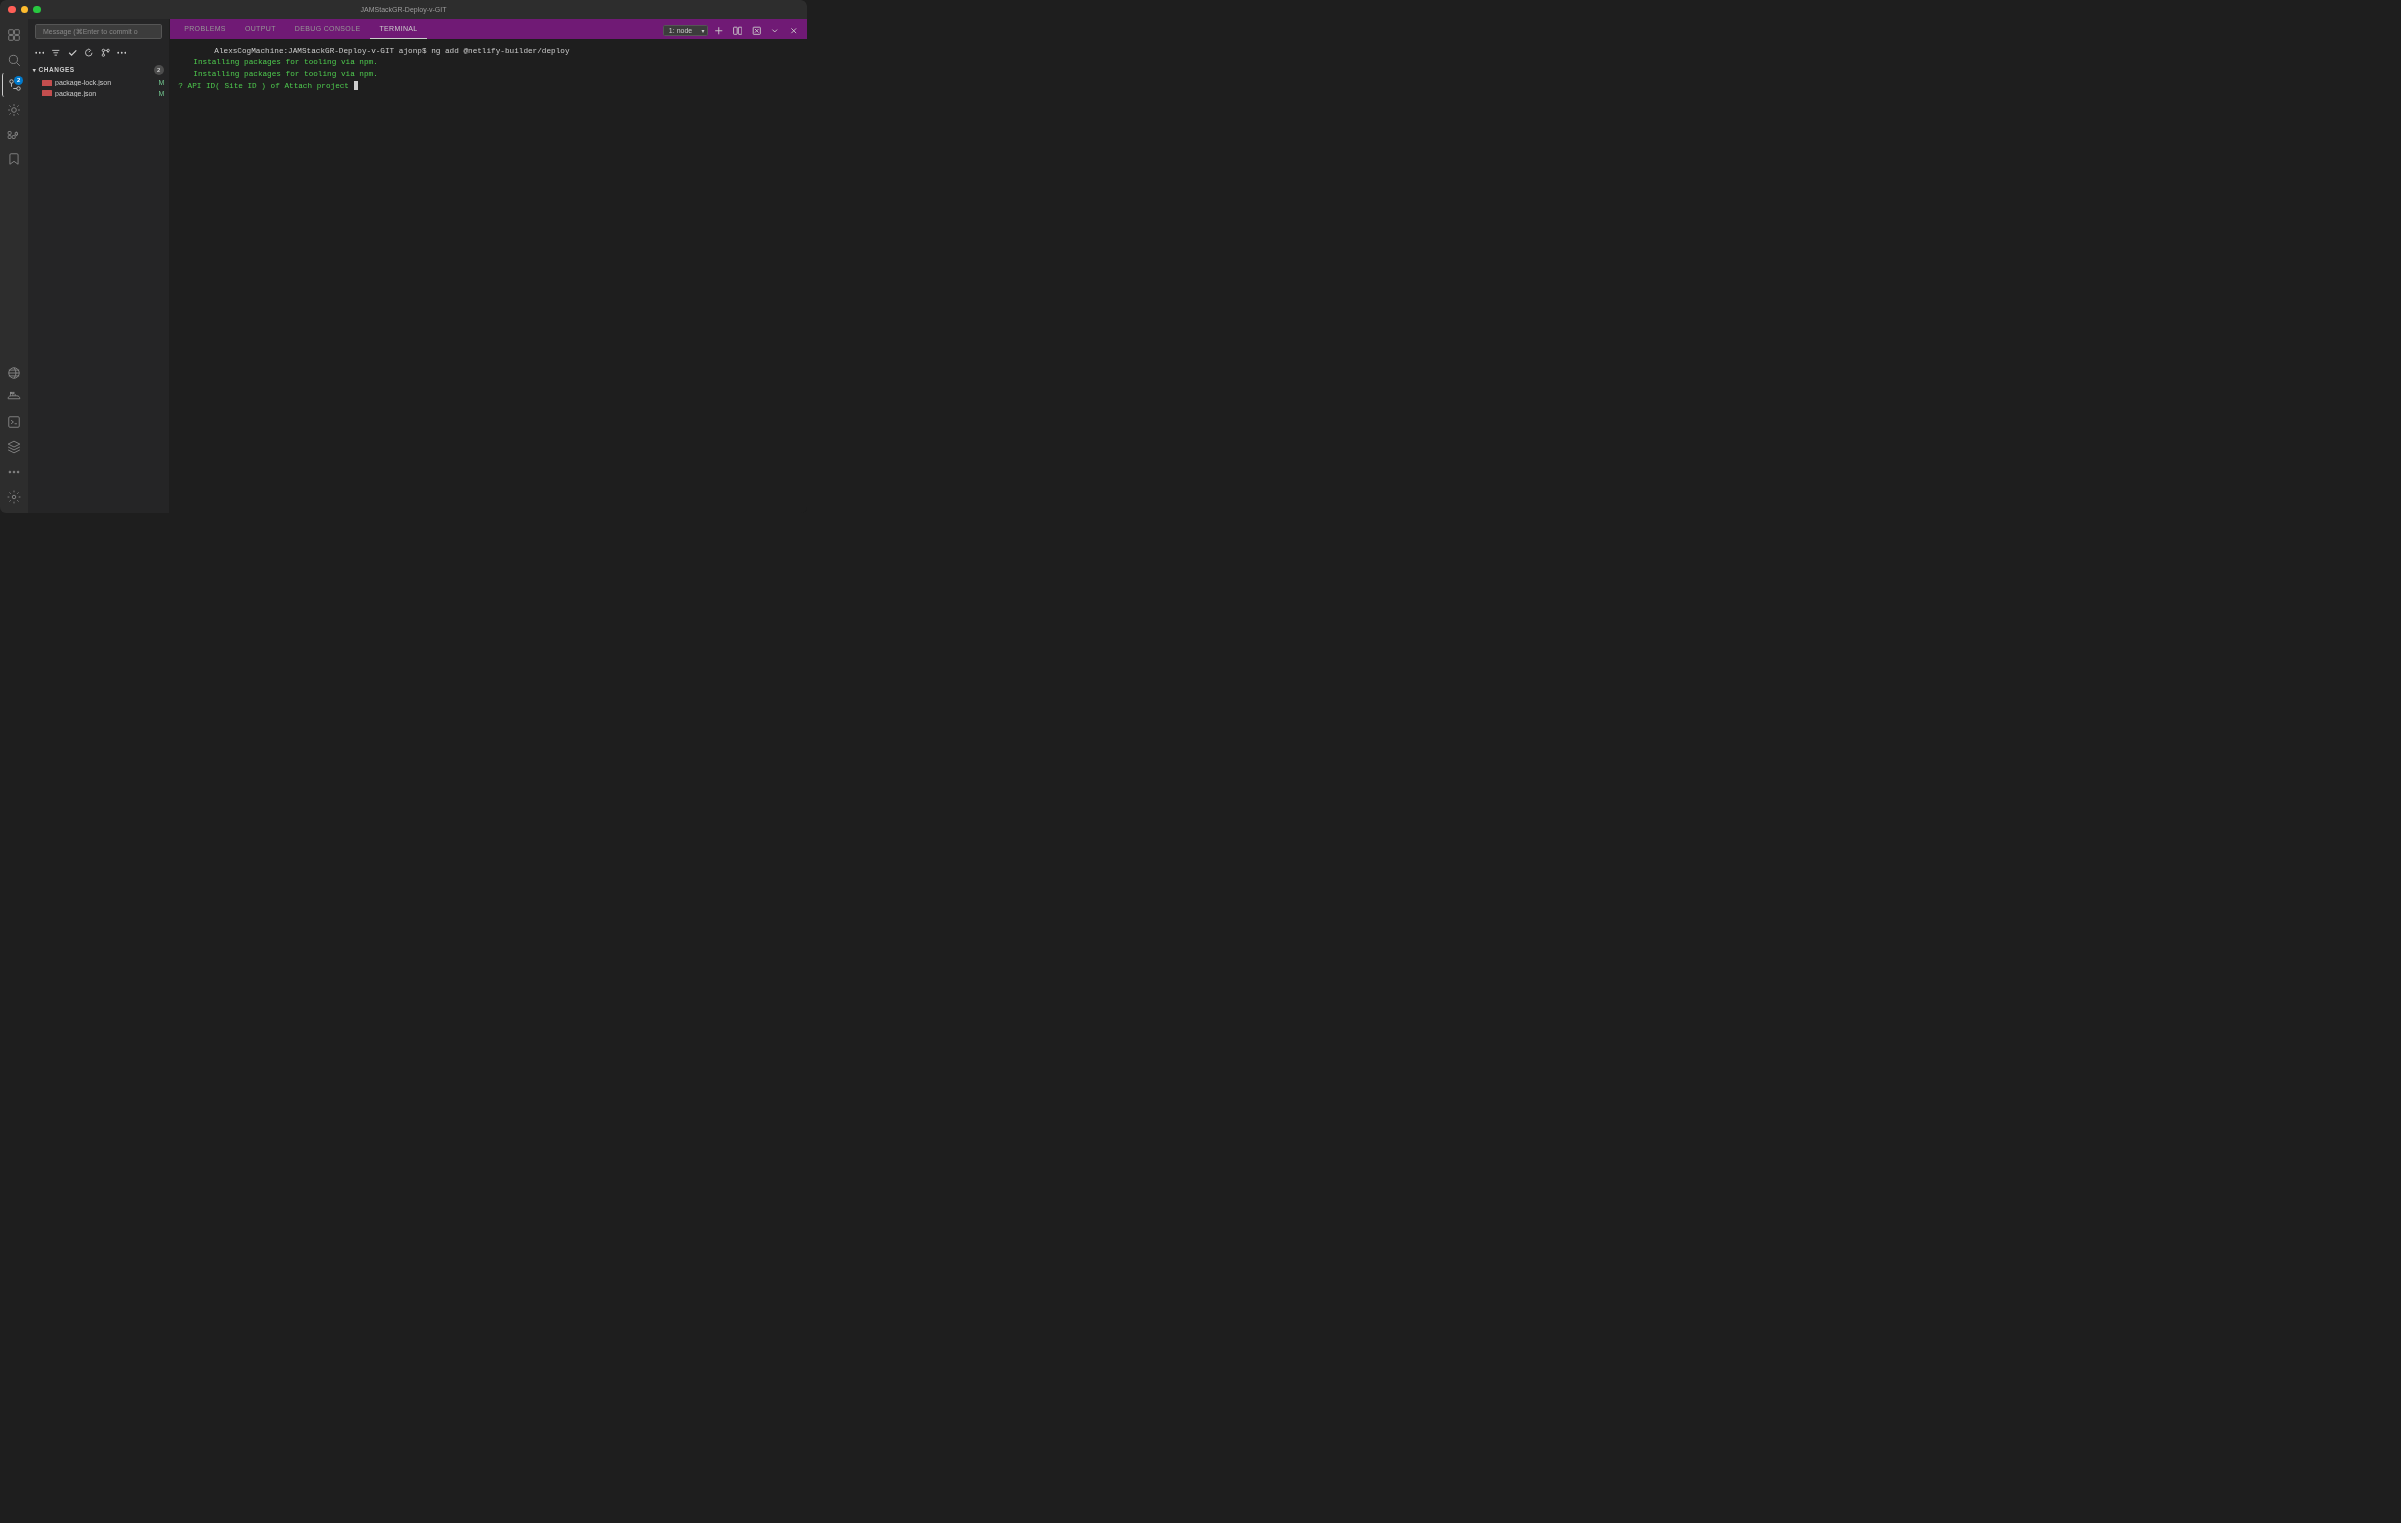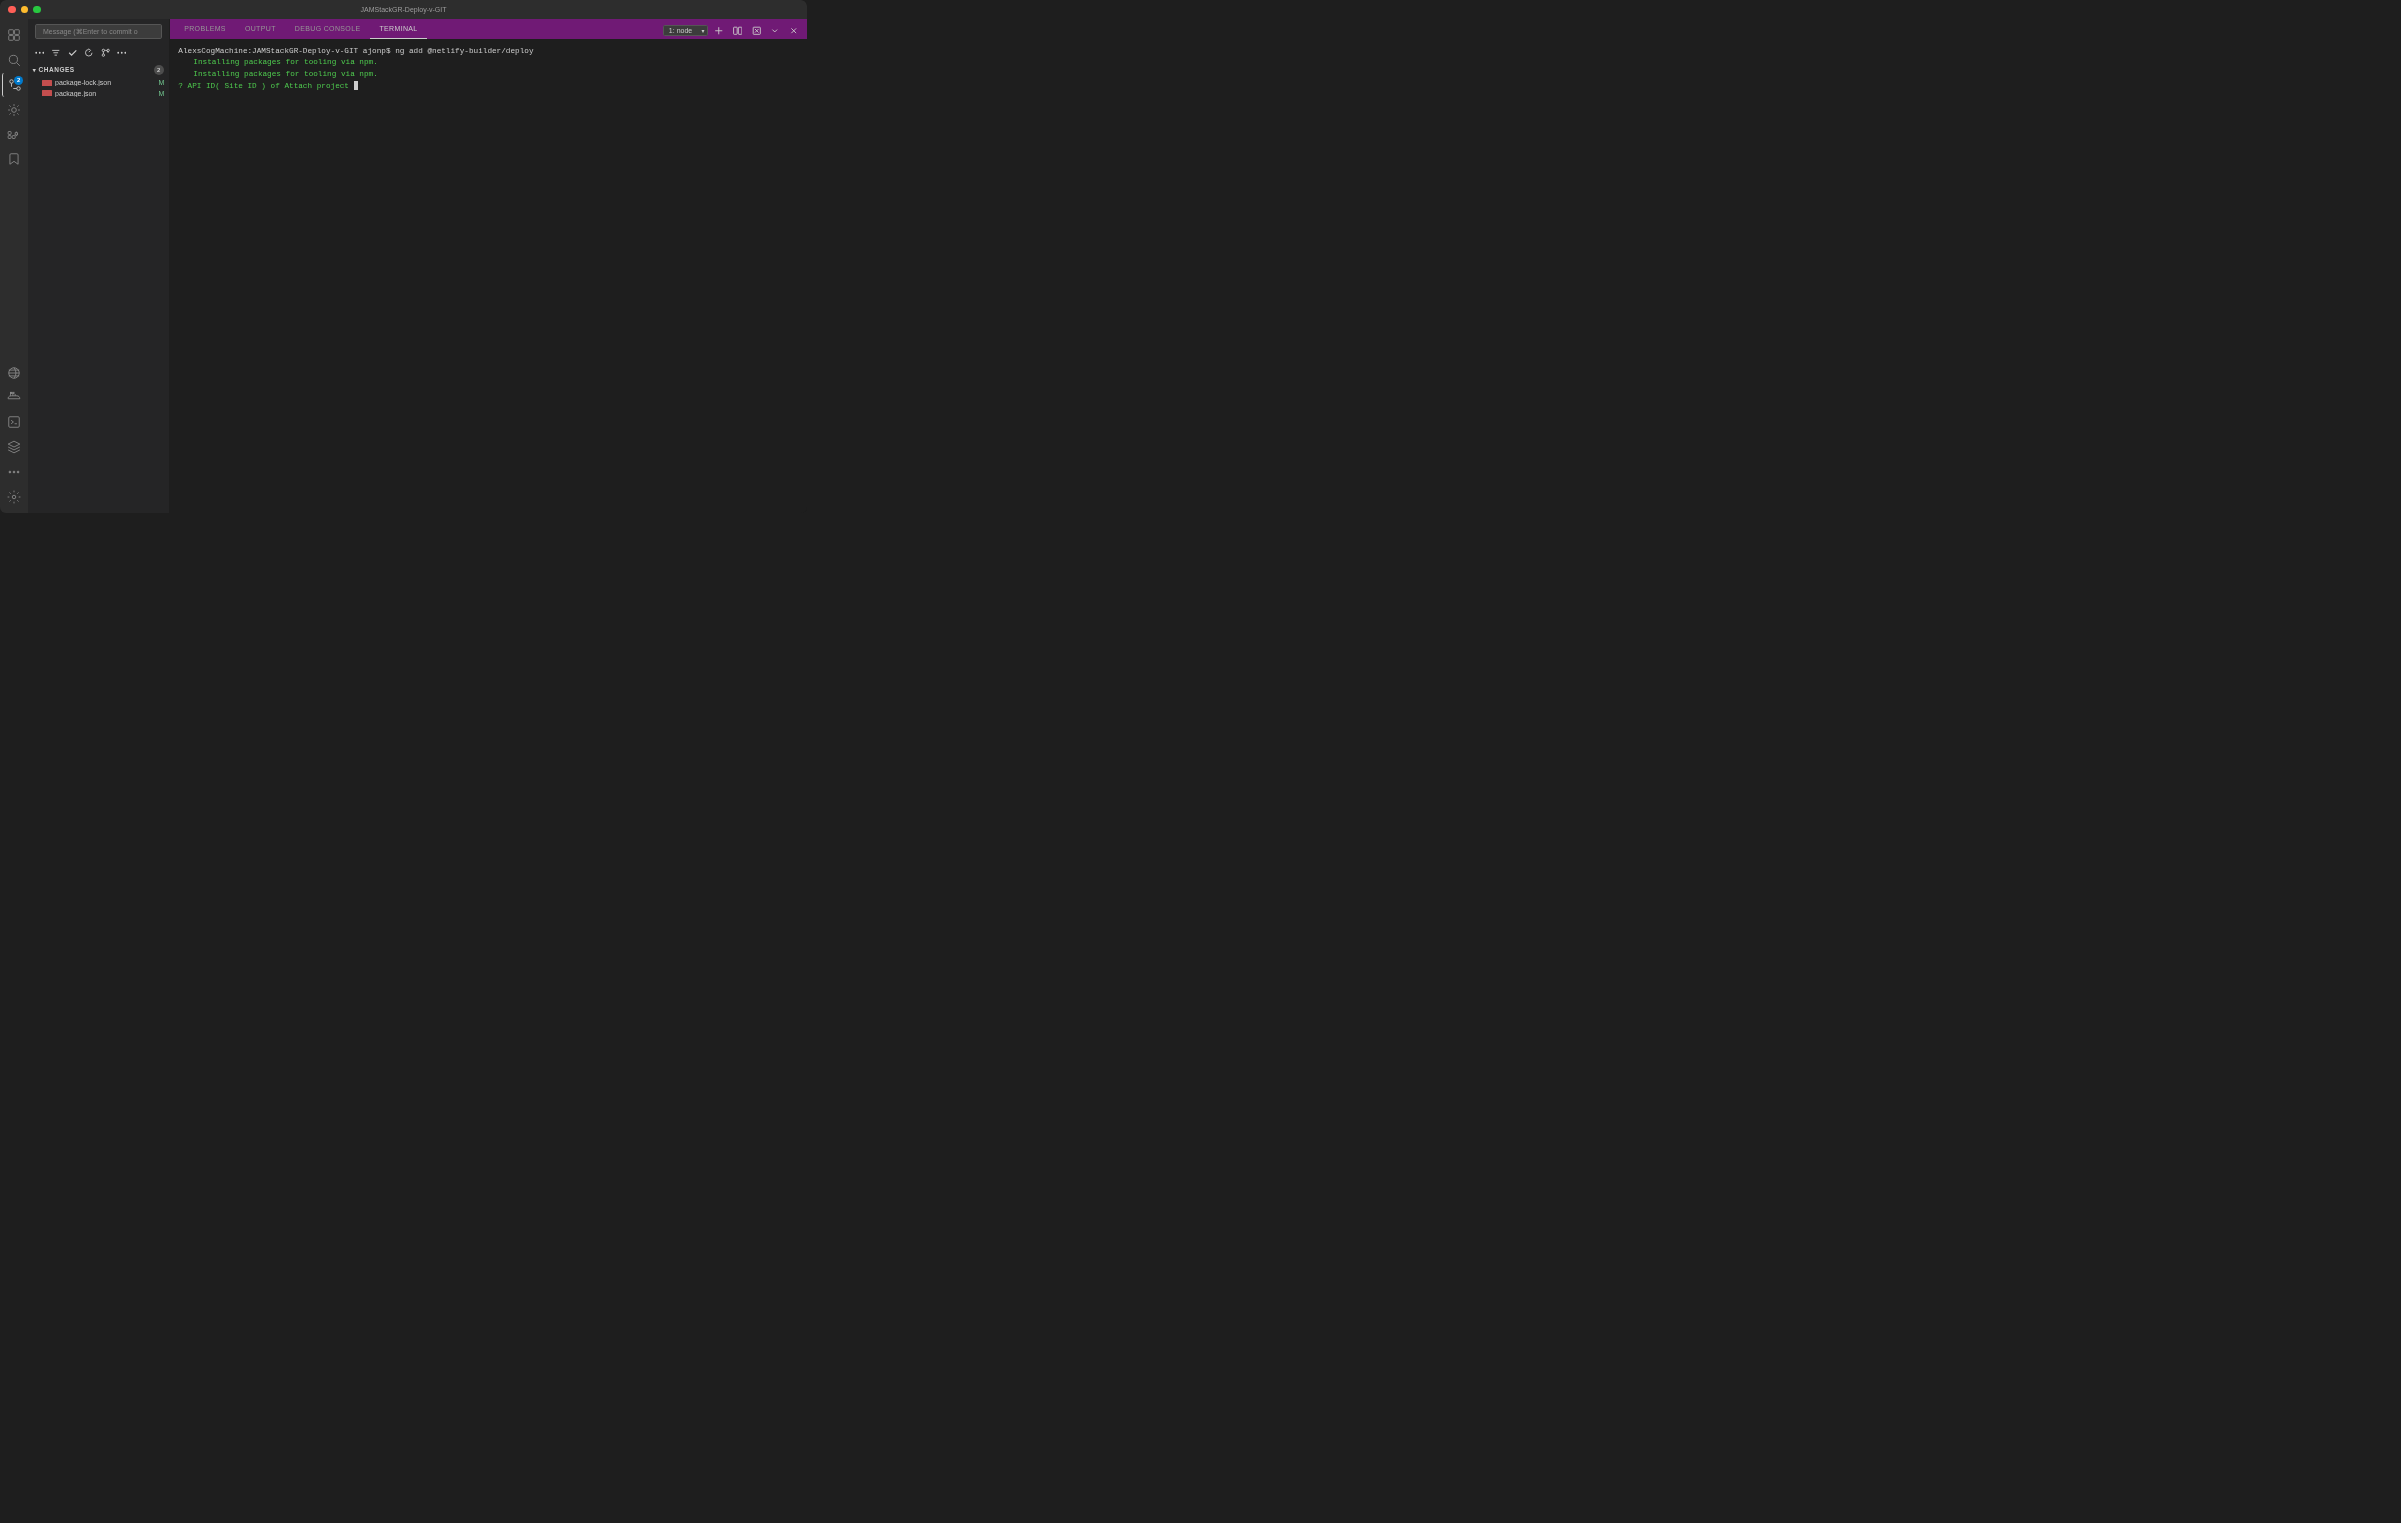--- a/index.html
+++ b/index.html
@@ -294,21 +294,21 @@
     .terminal {
       flex: 1;
       padding: 5.9px 8.3px;
       font-family: 'Courier New', Courier, monospace;
       font-size: 7.7px;
       line-height: 1.5;
       color: #cccccc;
       overflow-y: auto;
       background: #1e1e1e;
     }
-    .term-prompt { color: #cccccc; }
+    .term-prompt { color: #cccccc; margin-left: 36px; }
     .term-green { color: #4ec94e; margin-left: 15px; }
     .term-cursor {
       display: inline-block;
       width: 4.7px;
       height: 8.3px;
       background: #cccccc;
       vertical-align: text-bottom;
     }
 
     

